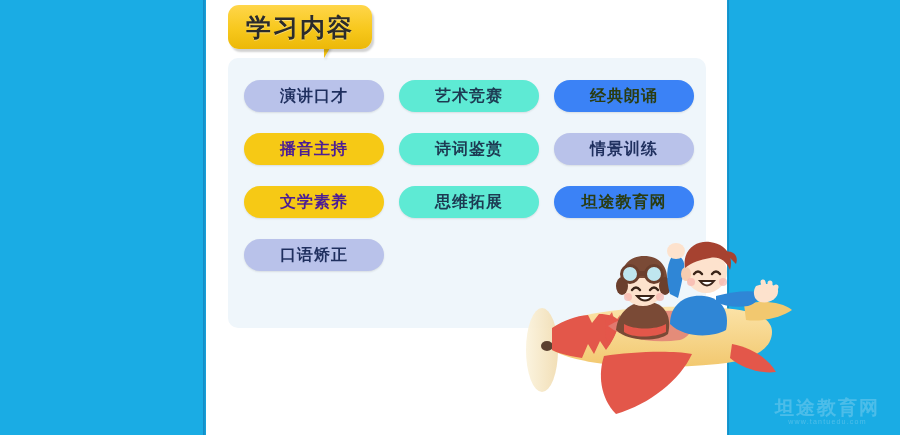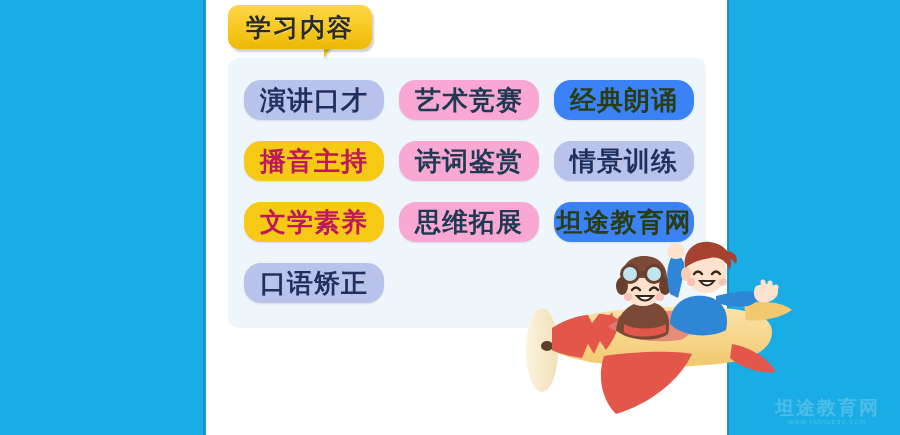--- a/index.html
+++ b/index.html
@@ -83,38 +83,38 @@
     position: absolute;
     left: 38px; top: 80px;
     width: 450px;
     display: grid;
     grid-template-columns: 140px 140px 140px;
     column-gap: 15px;
     row-gap: 21px;
     z-index: 3;
   }
   .tag {
-    height: 40px;
+    height: 32px;
     border-radius: 17px;
     display: flex;
     align-items: center;
     justify-content: center;
-    font-size: 26px;
+    font-size: 16px;
     font-weight: bold;
     letter-spacing: 1px;
     box-shadow: 0 1px 2px rgba(0,0,0,0.10);
   }
   .tag.empty {
     background: transparent;
     box-shadow: none;
   }
   .tone-lavender { background: #b9c2ea; color: #1f2f5e; }
-  .tone-mint     { background: #f9a8d4; color: #1d3a52; text-align: center; }
+  .tone-mint     { background: #5eead4; color: #1d3a52; text-align: center; }
   .tone-green    { background: #3b82f6; color: #2a3c12; }
-  .tone-gold     { background: #f6c915; color: #be185d; }
+  .tone-gold     { background: #f6c915; color: #4c1d95; }
 
   
   .plane-wrap {
     position: absolute;
     left: 520px; top: 238px;
     width: 300px; height: 197px;
     z-index: 6;
   }
   .plane-wrap svg { display: block; }
 

